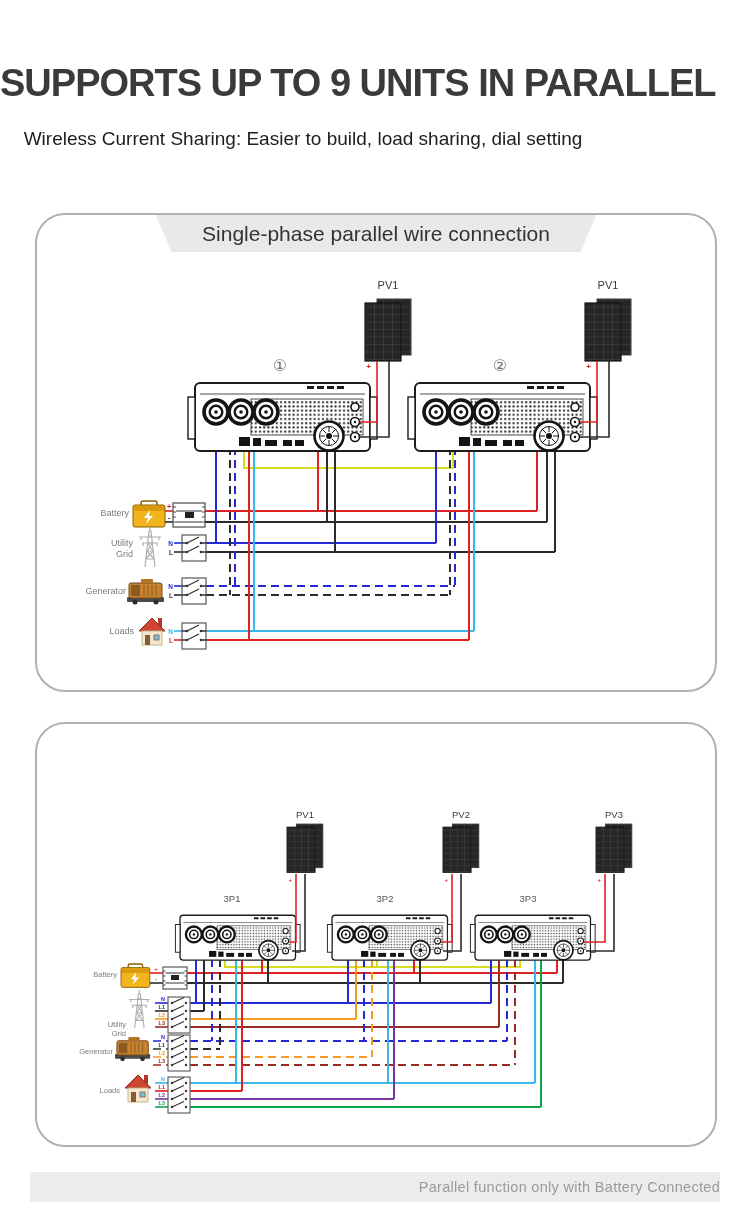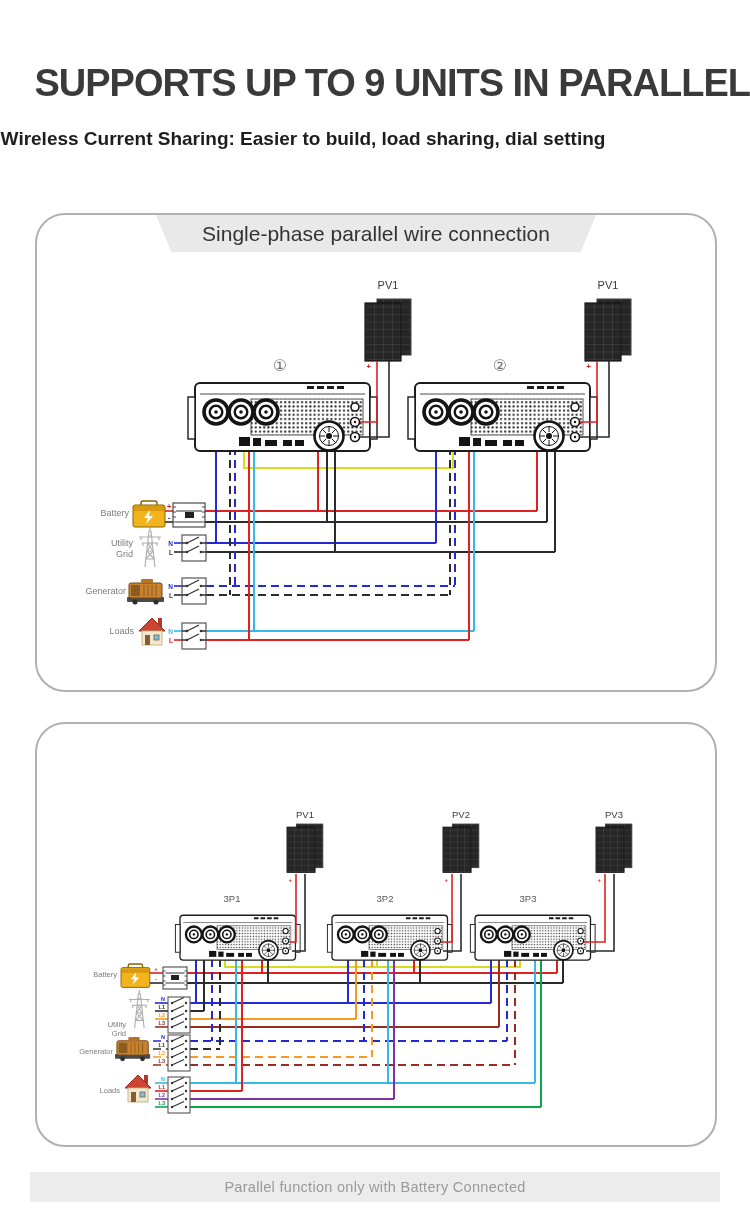--- a/index.html
+++ b/index.html
@@ -1,29 +1,29 @@
 <!DOCTYPE html>
 <html><head>
 <meta charset="utf-8">
 <style>
   html,body{margin:0;padding:0;background:#fff;}
   body{width:750px;height:1232px;position:relative;font-family:"Liberation Sans","DejaVu Sans",sans-serif;overflow:hidden;}
-  .title{position:absolute;top:62px;left:0;width:750px;margin:0;text-align:right;
+  .title{position:absolute;top:62px;left:0;width:750px;margin:0;text-align:left;
          font-size:38px;font-weight:bold;letter-spacing:-1px;color:#3a3a3a;}
   .subtitle{position:absolute;top:128px;left:0;width:606px;margin:0;text-align:center;
-         font-size:19px;color:#1d1d1d;font-weight:bold;}
+         font-size:19px;color:#1d1d1d;}
   .panel{position:absolute;left:35px;width:678px;border:2px solid #b1b1b1;border-radius:30px;background:#fff;}
   .panel-1{top:213px;height:475px;}
   .panel-2{top:722px;height:421px;}
   .banner{position:absolute;top:0;left:50%;transform:translateX(-50%);width:440px;height:37px;
           background:#e9e9e9;clip-path:polygon(0 0,100% 0,96.5% 100%,3.5% 100%);
           text-align:center;line-height:37px;font-size:21px;color:#333;}
   .diagram{position:absolute;left:0;top:0;}
   .footer-note{position:absolute;left:30px;top:1172px;width:690px;height:30px;background:#ececec;
-          color:#9a9a9a;font-size:14.5px;line-height:30px;text-align:center;letter-spacing:.3px;}
+          color:#9a9a9a;font-size:14.5px;line-height:30px;text-align:right;letter-spacing:.3px;}
   svg{font-family:"Liberation Sans","DejaVu Sans",sans-serif;}
   .w{fill:none;stroke-width:2px;}
   .w2{fill:none;stroke-width:1.6px;}
   .red{stroke:#e02121}.blk{stroke:#2b2b2b}.blu{stroke:#2329d6}.cyn{stroke:#38b8e8}
   .yel{stroke:#d6dc1e}.org{stroke:#f59a23}.brn{stroke:#9a2b22}.pur{stroke:#7a35a3}.grn{stroke:#0aa64e}
   .dsh{stroke-dasharray:8 5;}
   .slabel{font-size:9px;fill:#7c7c7c;}
   .slabel2{font-size:7.5px;fill:#7c7c7c;}
   .term{font-size:6.5px;font-weight:bold;}
   .term2{font-size:5.5px;font-weight:bold;}

